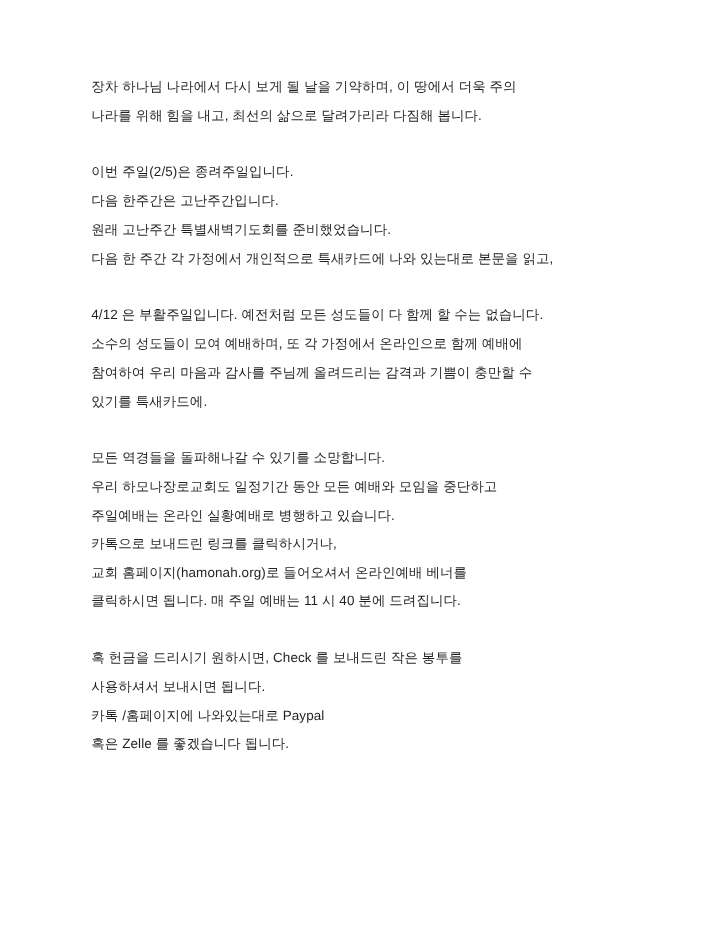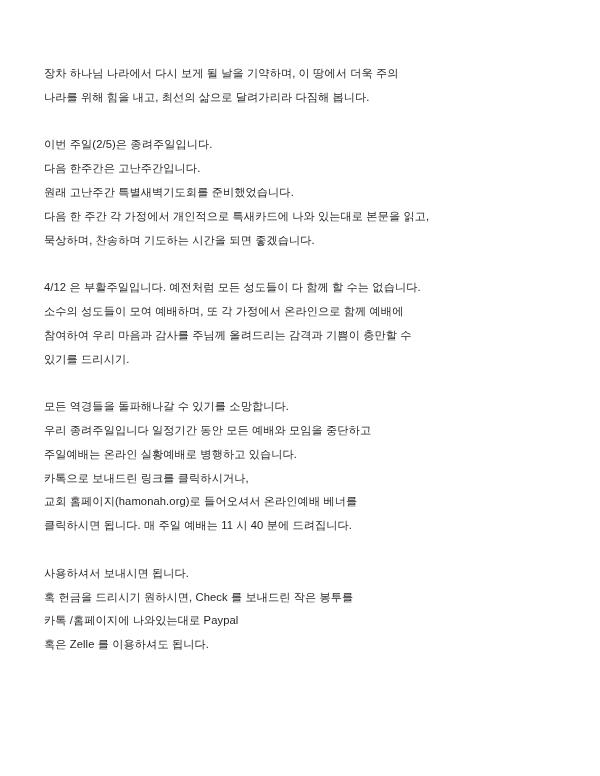--- a/index.html
+++ b/index.html
@@ -12,21 +12,21 @@
     background: #ffffff;
     font-family: "Liberation Sans", sans-serif;
     color: #231f20;
     overflow: hidden;
   }
   .page {
     position: relative;
     width: 600px;
     height: 776px;
     box-sizing: border-box;
-    padding: 62px 58px 0 44px;
+    padding: 62px 58px 0 76px;
   }
   .doc-body {
     font-size: 11.2px;
     line-height: 23.8px;
     letter-spacing: 0.1px;
     color: #231f20;
   }
   .para {
     margin: 0;
   }
@@ -47,40 +47,39 @@
     <p class="para">
       <span class="line">장차 하나님 나라에서 다시 보게 될 날을 기약하며, 이 땅에서 더욱 주의</span>
       <span class="line">나라를 위해 힘을 내고, 최선의 삶으로 달려가리라 다짐해 봅니다.</span>
     </p>
 
     <p class="para">
       <span class="line">이번 주일(2/5)은 종려주일입니다.</span>
       <span class="line">다음 한주간은 고난주간입니다.</span>
       <span class="line">원래 고난주간 특별새벽기도회를 준비했었습니다.</span>
       <span class="line">다음 한 주간 각 가정에서 개인적으로 특새카드에 나와 있는대로 본문을 읽고,</span>
-      <span class="line">묵상하며, 찬송하며 기도하는 시간을 되면 좋겠습니다.</span>
     </p>
 
     <p class="para">
       <span class="line">4/12 은 부활주일입니다. 예전처럼 모든 성도들이 다 함께 할 수는 없습니다.</span>
       <span class="line">소수의 성도들이 모여 예배하며, 또 각 가정에서 온라인으로 함께 예배에</span>
       <span class="line">참여하여 우리 마음과 감사를 주님께 올려드리는 감격과 기쁨이 충만할 수</span>
-      <span class="line">있기를 드리시기.</span>
+      <span class="line">있기를 특새카드에.</span>
     </p>
 
     <p class="para">
       <span class="line">모든 역경들을 돌파해나갈 수 있기를 소망합니다.</span>
-      <span class="line">우리 종려주일입니다 일정기간 동안 모든 예배와 모임을 중단하고</span>
+      <span class="line">우리 하모나장로교회도 일정기간 동안 모든 예배와 모임을 중단하고</span>
       <span class="line">주일예배는 온라인 실황예배로 병행하고 있습니다.</span>
       <span class="line">카톡으로 보내드린 링크를 클릭하시거나,</span>
       <span class="line">교회 홈페이지(hamonah.org)로 들어오셔서 온라인예배 베너를</span>
       <span class="line">클릭하시면 됩니다. 매 주일 예배는 11 시 40 분에 드려집니다.</span>
     </p>
 
     <p class="para">
+      <span class="line">혹 헌금을 드리시기 원하시면, Check 를 보내드린 작은 봉투를</span>
       <span class="line">사용하셔서 보내시면 됩니다.</span>
-      <span class="line">혹 헌금을 드리시기 원하시면, Check 를 보내드린 작은 봉투를</span>
       <span class="line">카톡 /홈페이지에 나와있는대로 Paypal</span>
-      <span class="line">혹은 Zelle 를 이용하셔도 됩니다.</span>
+      <span class="line">혹은 Zelle 를 좋겠습니다 됩니다.</span>
     </p>
 
   </div>
 </div>
 
 </body></html>

